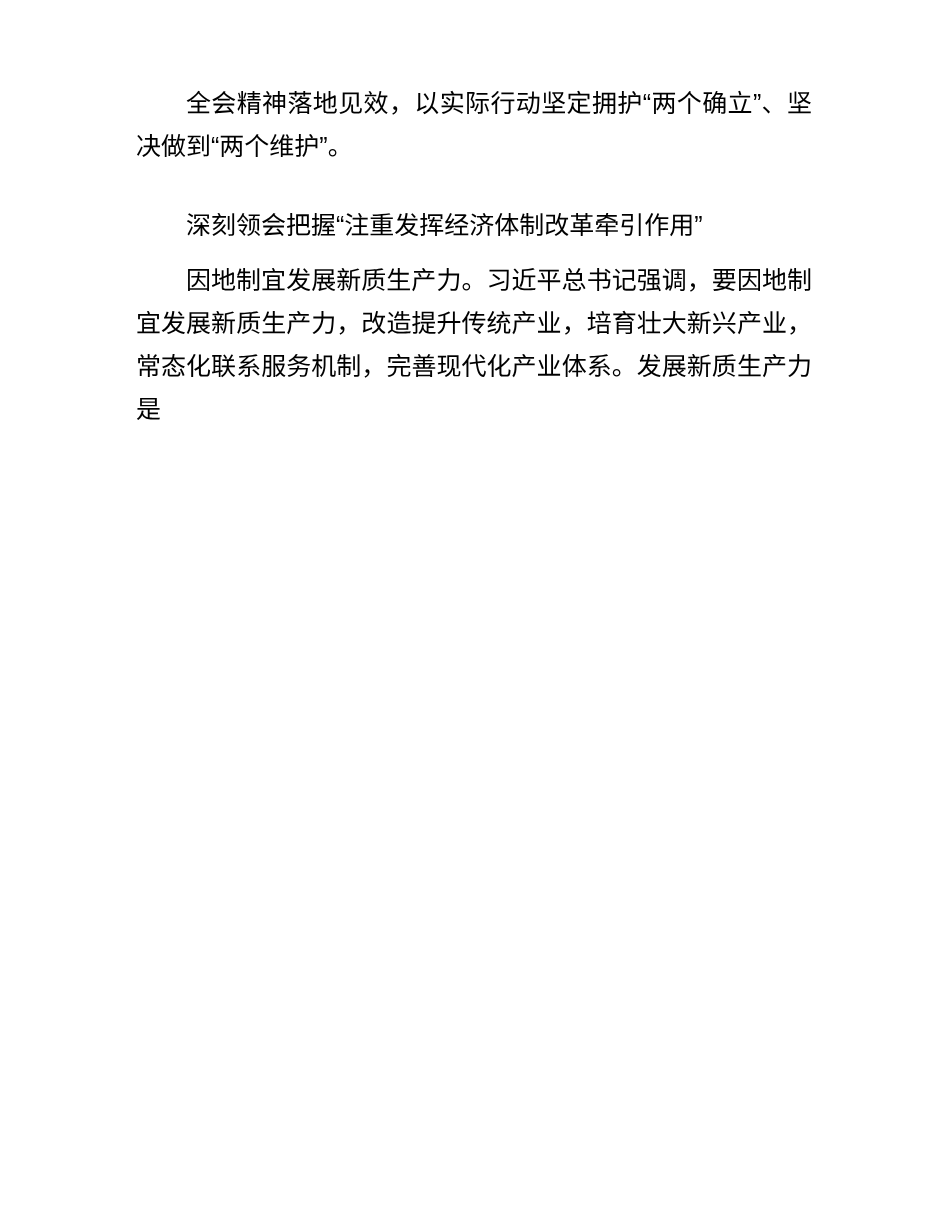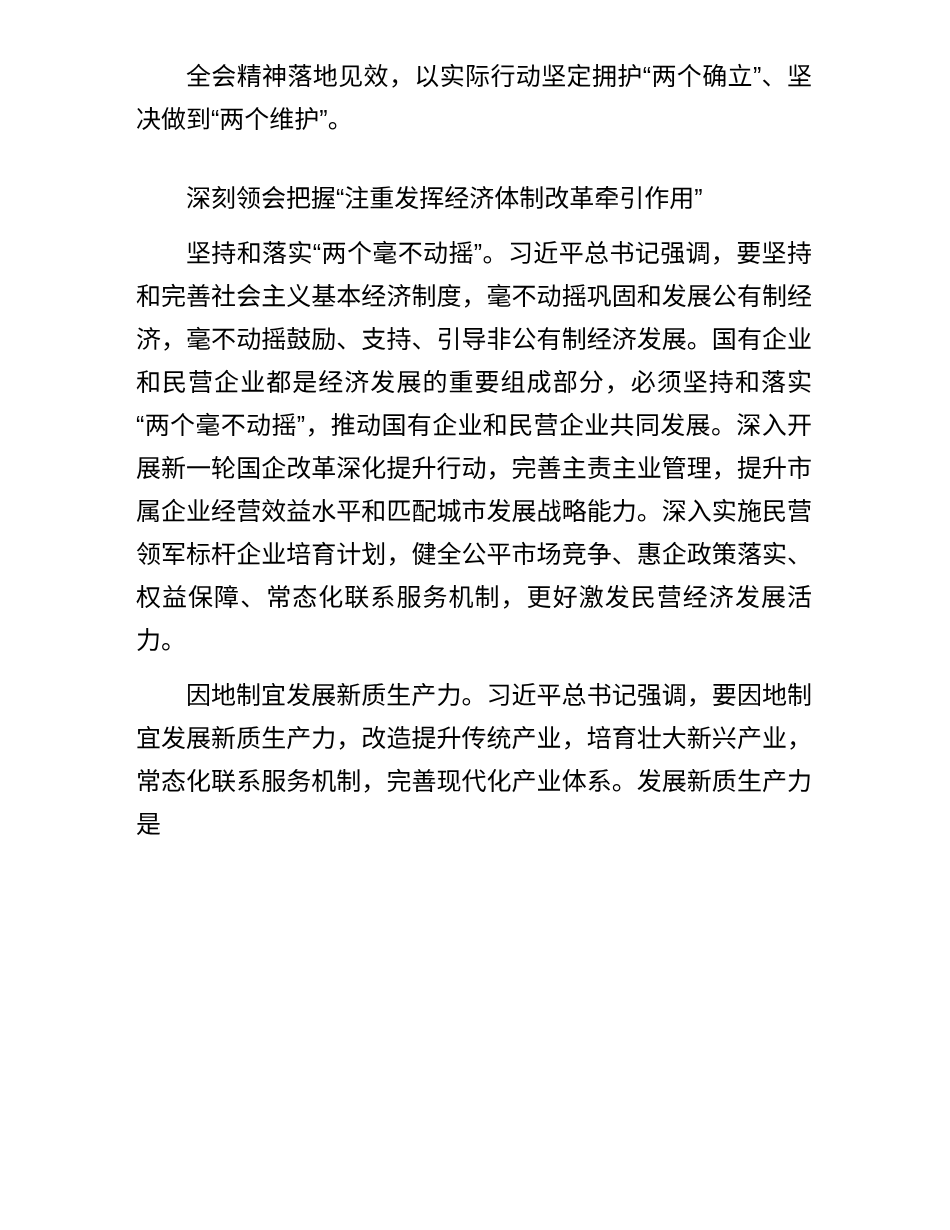--- a/index.html
+++ b/index.html
@@ -8,21 +8,21 @@
     background: #ffffff;
   }
   body {
     width: 950px;
     height: 1230px;
     overflow: hidden;
     font-family: "Liberation Sans", sans-serif;
   }
   .doc-page {
     box-sizing: content-box;
-    padding-top: 55px;
+    padding-top: 82px;
     margin-left: 136px;
     width: 676px;
     color: #000000;
     font-size: 25px;
     line-height: 43px;
     text-align: justify;
     text-justify: inter-character;
     letter-spacing: 0;
   }
   .doc-page p {
@@ -38,16 +38,15 @@
 </style>
 </head>
 <body>
 
 <div class="doc-page">
   <p>全会精神落地见效，以实际行动坚定拥护“两个确立”、坚决做到“两个维护”。</p>
 
   <p class="subheading">深刻领会把握“注重发挥经济体制改革牵引作用”</p>
 
 
-  <p>坚持和落实“两个毫不动摇”。习近平总书记强调，要坚持和完善社会主义基本经济制度，毫不动摇巩固和发展公有制经济，毫不动摇鼓励、支持、引导非公有制经济发展。国有企业和民营企业都是经济发展的重要组成部分，必须坚持和落实“两个毫不动摇”，推动国有企业和民营企业共同发展。深入开展新一轮国企改革深化提升行动，完善主责主业管理，提升市属企业经营效益水平和匹配城市发展战略能力。深入实施民营领军标杆企业培育计划，健全公平市场竞争、惠企政策落实、权益保障、常态化联系服务机制，更好激发民营经济发展活力。</p>
 
   <p>因地制宜发展新质生产力。习近平总书记强调，要因地制宜发展新质生产力，改造提升传统产业，培育壮大新兴产业，常态化联系服务机制，完善现代化产业体系。发展新质生产力是</p>
 </div>
 
 </body></html>

